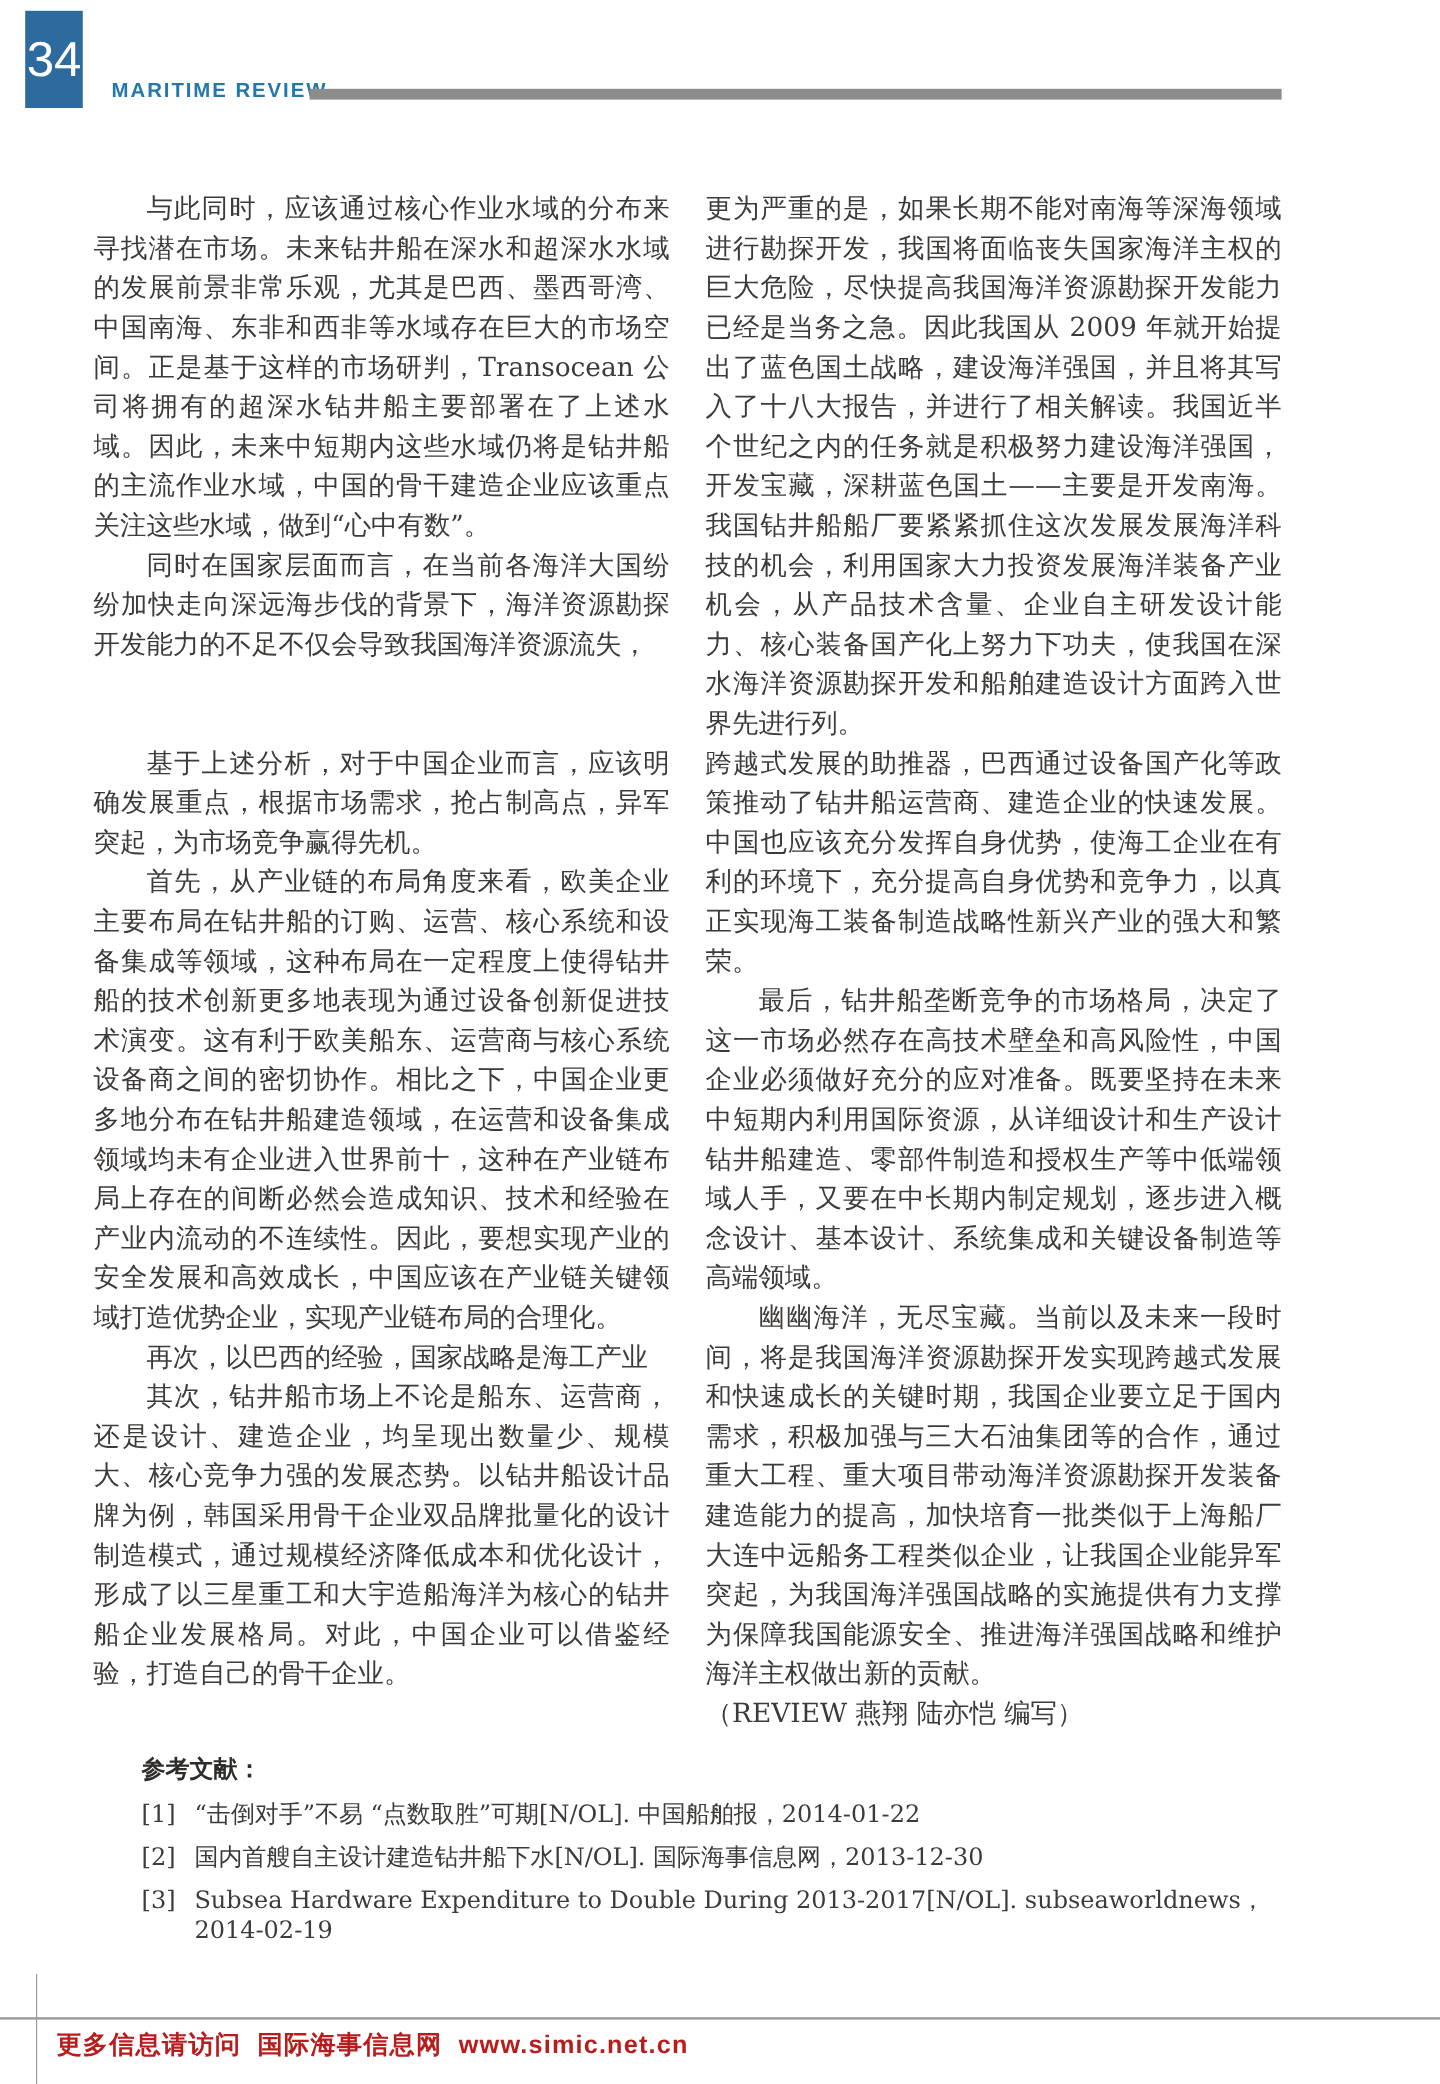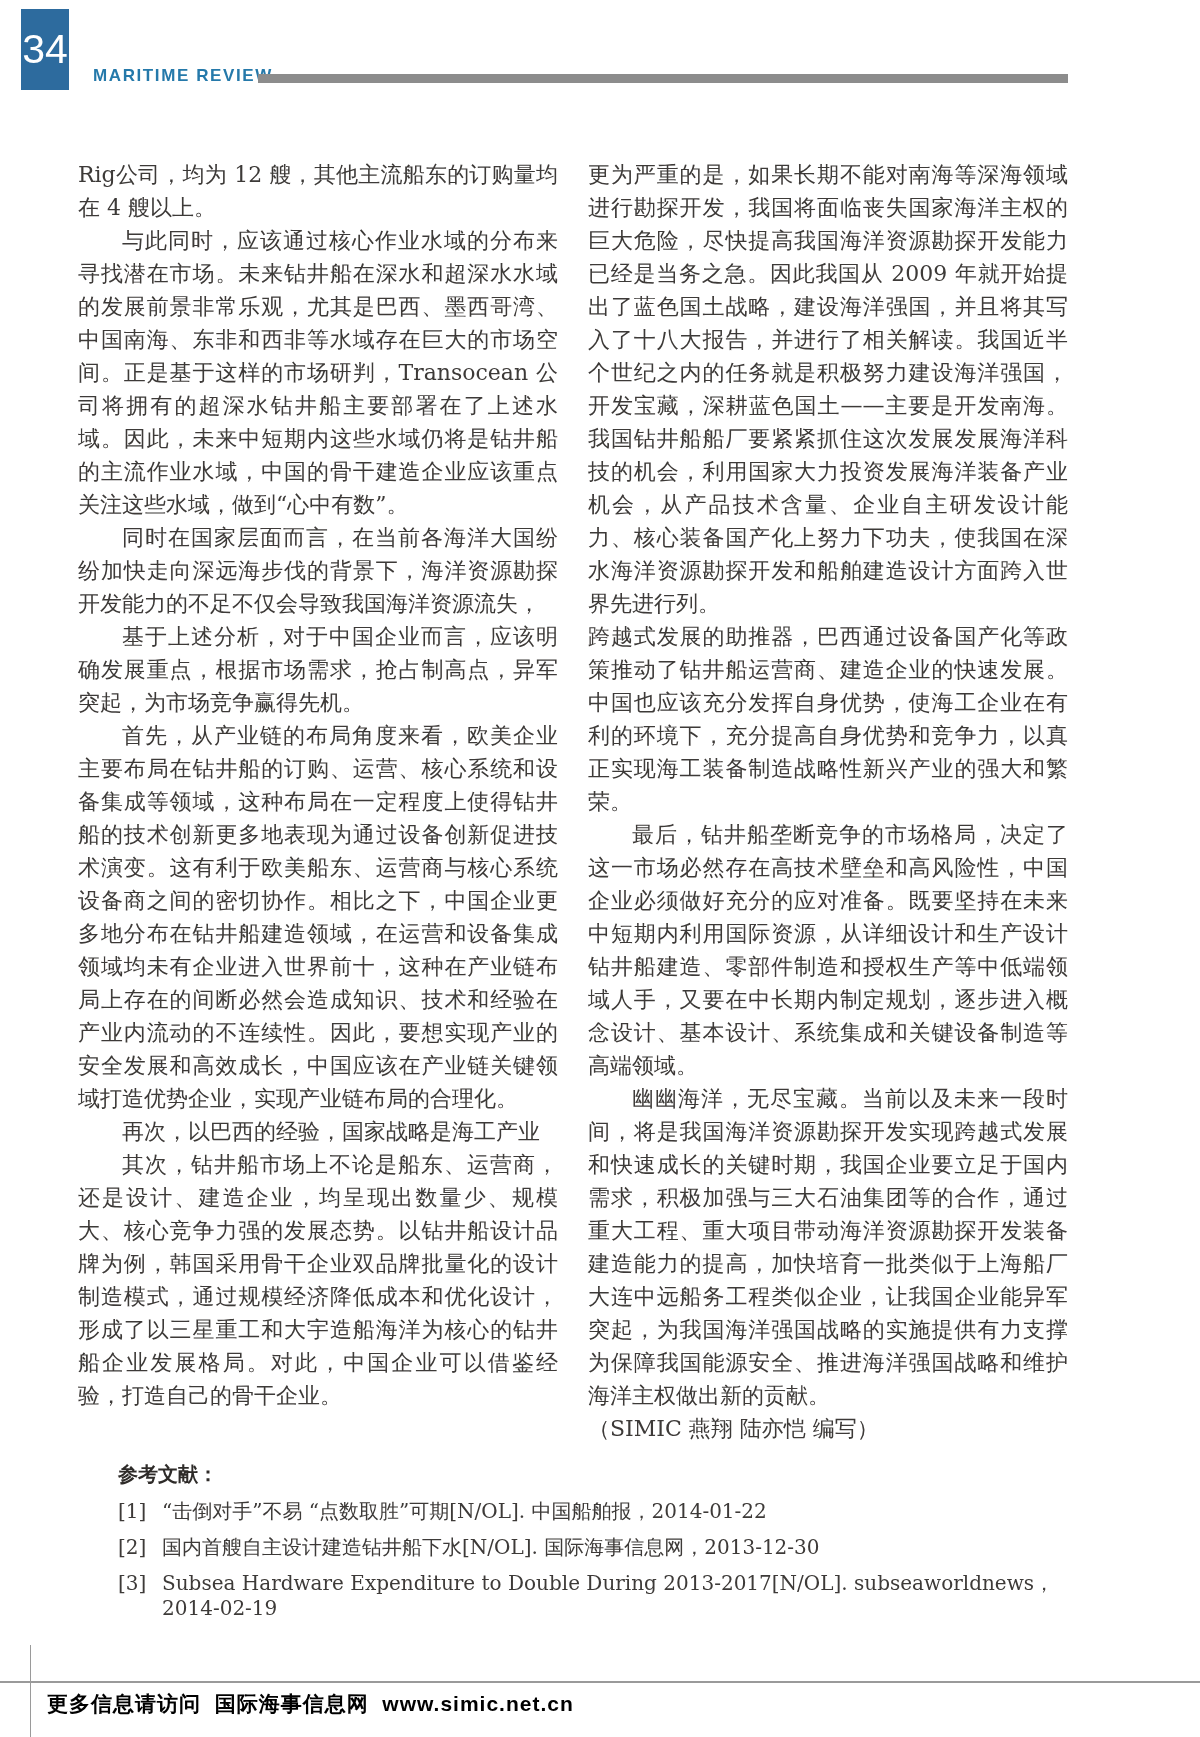--- a/index.html
+++ b/index.html
@@ -67,60 +67,59 @@
     position:absolute; left:30px; top:1645px; width:1px; height:92px;
     background:#9a9a9a;
   }
   .footer-hline {
     position:absolute; left:0; top:1681px; width:1200px; height:2px;
     background:#9a9a9a;
   }
   .footer-text {
     position:absolute; left:47px; top:1690px;
     font-family:"Liberation Sans",sans-serif; font-weight:bold;
-    font-size:21px; color:#000000; letter-spacing:1px; white-space:pre;
+    font-size:21px; color:#b91c1c; letter-spacing:1px; white-space:pre;
   }
 </style>
 </head>
 <body>
 
 <div class="page">
 
   <div class="page-num-box">
     <span>34</span>
   </div>
   <div class="brand-en">MARITIME REVIEW</div>
   <div class="header-bar"></div>
 
   <div class="article">
 
     <div class="two-col">
       <div class="col">
-        <p class="body">Rig公司，均为 12 艘，其他主流船东的订购量均在 4 艘以上。</p>
         <p class="body indent">与此同时，应该通过核心作业水域的分布来寻找潜在市场。未来钻井船在深水和超深水水域的发展前景非常乐观，尤其是巴西、墨西哥湾、中国南海、东非和西非等水域存在巨大的市场空间。正是基于这样的市场研判，Transocean 公司将拥有的超深水钻井船主要部署在了上述水域。因此，未来中短期内这些水域仍将是钻井船的主流作业水域，中国的骨干建造企业应该重点关注这些水域，做到“心中有数”。</p>
         <p class="body indent">同时在国家层面而言，在当前各海洋大国纷纷加快走向深远海步伐的背景下，海洋资源勘探开发能力的不足不仅会导致我国海洋资源流失，</p>
       </div>
       <div class="col">
         <p class="body">更为严重的是，如果长期不能对南海等深海领域进行勘探开发，我国将面临丧失国家海洋主权的巨大危险，尽快提高我国海洋资源勘探开发能力已经是当务之急。因此我国从 2009 年就开始提出了蓝色国土战略，建设海洋强国，并且将其写入了十八大报告，并进行了相关解读。我国近半个世纪之内的任务就是积极努力建设海洋强国，开发宝藏，深耕蓝色国土——主要是开发南海。我国钻井船船厂要紧紧抓住这次发展发展海洋科技的机会，利用国家大力投资发展海洋装备产业机会，从产品技术含量、企业自主研发设计能力、核心装备国产化上努力下功夫，使我国在深水海洋资源勘探开发和船舶建造设计方面跨入世界先进行列。</p>
       </div>
     </div>
 
 
     <div class="two-col">
       <div class="col">
         <p class="body indent">基于上述分析，对于中国企业而言，应该明确发展重点，根据市场需求，抢占制高点，异军突起，为市场竞争赢得先机。</p>
         <p class="body indent">首先，从产业链的布局角度来看，欧美企业主要布局在钻井船的订购、运营、核心系统和设备集成等领域，这种布局在一定程度上使得钻井船的技术创新更多地表现为通过设备创新促进技术演变。这有利于欧美船东、运营商与核心系统设备商之间的密切协作。相比之下，中国企业更多地分布在钻井船建造领域，在运营和设备集成领域均未有企业进入世界前十，这种在产业链布局上存在的间断必然会造成知识、技术和经验在产业内流动的不连续性。因此，要想实现产业的安全发展和高效成长，中国应该在产业链关键领域打造优势企业，实现产业链布局的合理化。</p>
         <p class="body indent">再次，以巴西的经验，国家战略是海工产业</p>
         <p class="body indent">其次，钻井船市场上不论是船东、运营商，还是设计、建造企业，均呈现出数量少、规模大、核心竞争力强的发展态势。以钻井船设计品牌为例，韩国采用骨干企业双品牌批量化的设计制造模式，通过规模经济降低成本和优化设计，形成了以三星重工和大宇造船海洋为核心的钻井船企业发展格局。对此，中国企业可以借鉴经验，打造自己的骨干企业。</p>
       </div>
       <div class="col">
         <p class="body">跨越式发展的助推器，巴西通过设备国产化等政策推动了钻井船运营商、建造企业的快速发展。中国也应该充分发挥自身优势，使海工企业在有利的环境下，充分提高自身优势和竞争力，以真正实现海工装备制造战略性新兴产业的强大和繁荣。</p>
         <p class="body indent">最后，钻井船垄断竞争的市场格局，决定了这一市场必然存在高技术壁垒和高风险性，中国企业必须做好充分的应对准备。既要坚持在未来中短期内利用国际资源，从详细设计和生产设计钻井船建造、零部件制造和授权生产等中低端领域人手，又要在中长期内制定规划，逐步进入概念设计、基本设计、系统集成和关键设备制造等高端领域。</p>
         <p class="body indent">幽幽海洋，无尽宝藏。当前以及未来一段时间，将是我国海洋资源勘探开发实现跨越式发展和快速成长的关键时期，我国企业要立足于国内需求，积极加强与三大石油集团等的合作，通过重大工程、重大项目带动海洋资源勘探开发装备建造能力的提高，加快培育一批类似于上海船厂大连中远船务工程类似企业，让我国企业能异军突起，为我国海洋强国战略的实施提供有力支撑为保障我国能源安全、推进海洋强国战略和维护海洋主权做出新的贡献。</p>
-        <p class="body byline">（SIMIC  燕翔  陆亦恺  编写）</p>
+        <p class="body byline">（REVIEW  燕翔  陆亦恺  编写）</p>
       </div>
     </div>
 
     <div class="refs">
       <p class="refs-title">参考文献：</p>
       <div class="ref-row">
         <span class="ref-label">[1]</span>
         <span class="ref-text">“击倒对手”不易 “点数取胜”可期[N/OL]. 中国船舶报，2014-01-22</span>
       </div>
       <div class="ref-row">

